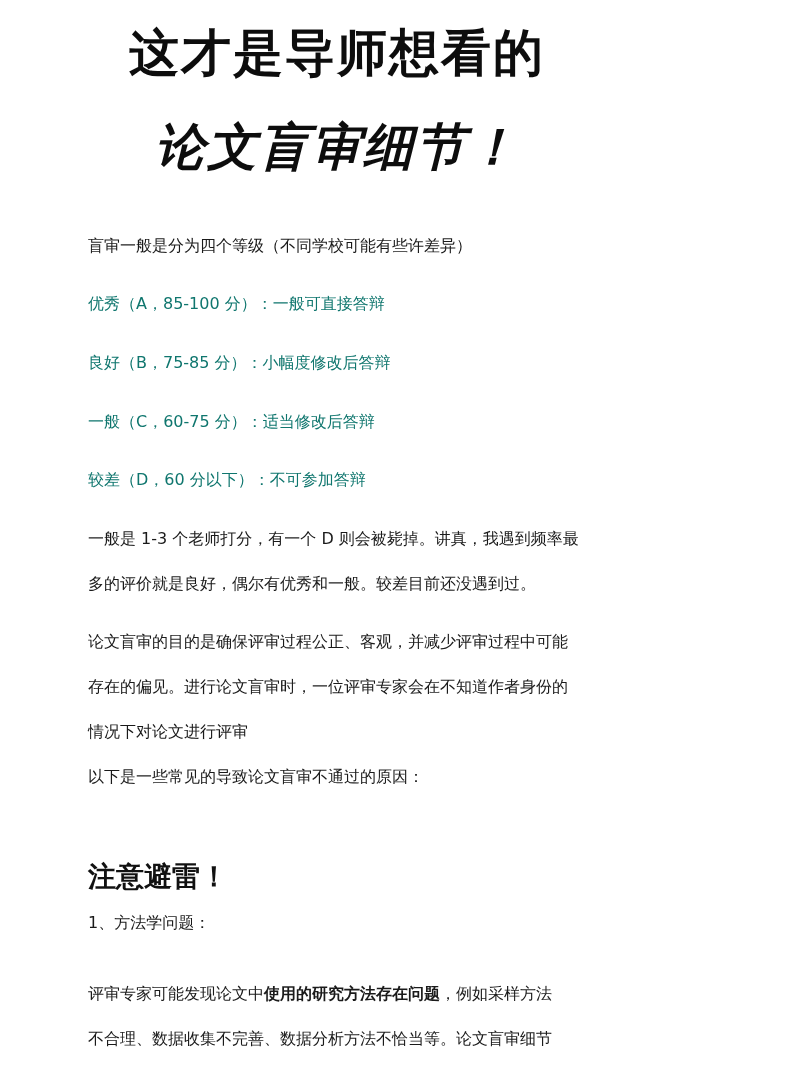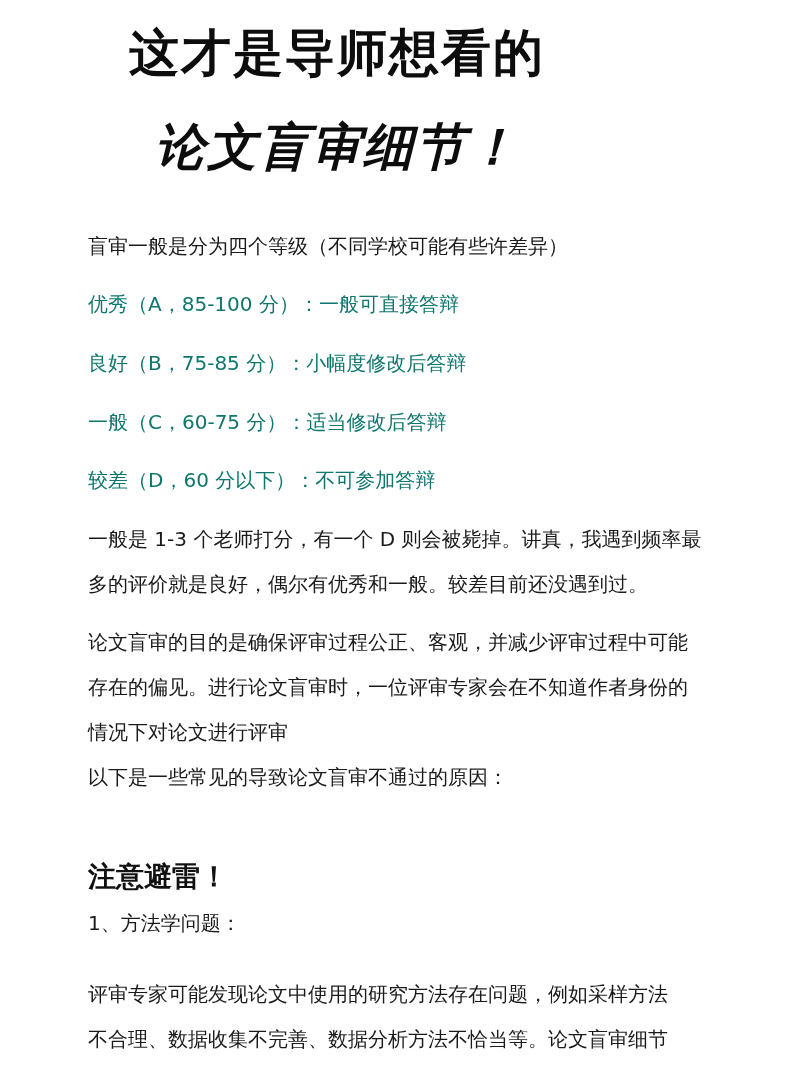--- a/index.html
+++ b/index.html
@@ -18,33 +18,33 @@
       text-align: center;
       font-size: 50px; font-weight: bold;
       color: #0d0d0d;
       letter-spacing: 2px;
       white-space: nowrap;
     }
     #title-line-1 { top: 20px; }
     #title-line-2 { top: 114px; font-style: italic; }
     .line {
       position: absolute; left: 88px;
-      font-size: 20px;
+      font-size: 16px;
       white-space: nowrap;
       line-height: 24px;
     }
     .red { color: #0f766e; }
     .section-heading {
       position: absolute; left: 88px;
       font-size: 28px; font-weight: bold;
       color: #111;
       white-space: nowrap;
       margin-top: 24px;
     }
-    .bold { font-weight: normal; }
+    .bold { font-weight: bold; }
   </style>
 </head>
 <body>
 
 <div id="title-line-1" class="title">这才是导师想看的</div>
 <div id="title-line-2" class="title">论文盲审细节！</div>
 
 <div class="line" style="top:234px;">盲审一般是分为四个等级（不同学校可能有些许差异）</div>
 
 <div class="line red" style="top:292px;">优秀（A，85-100 分）：一般可直接答辩</div>

